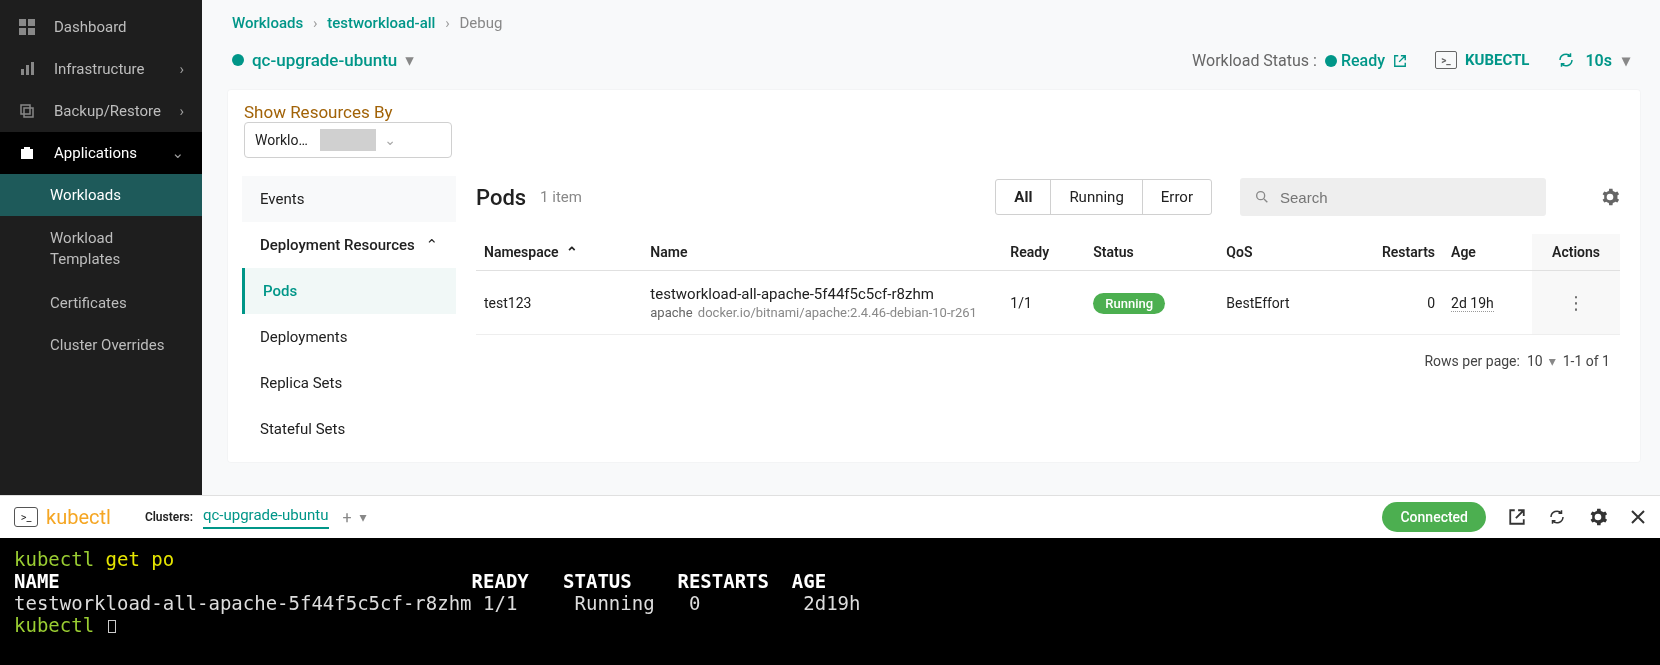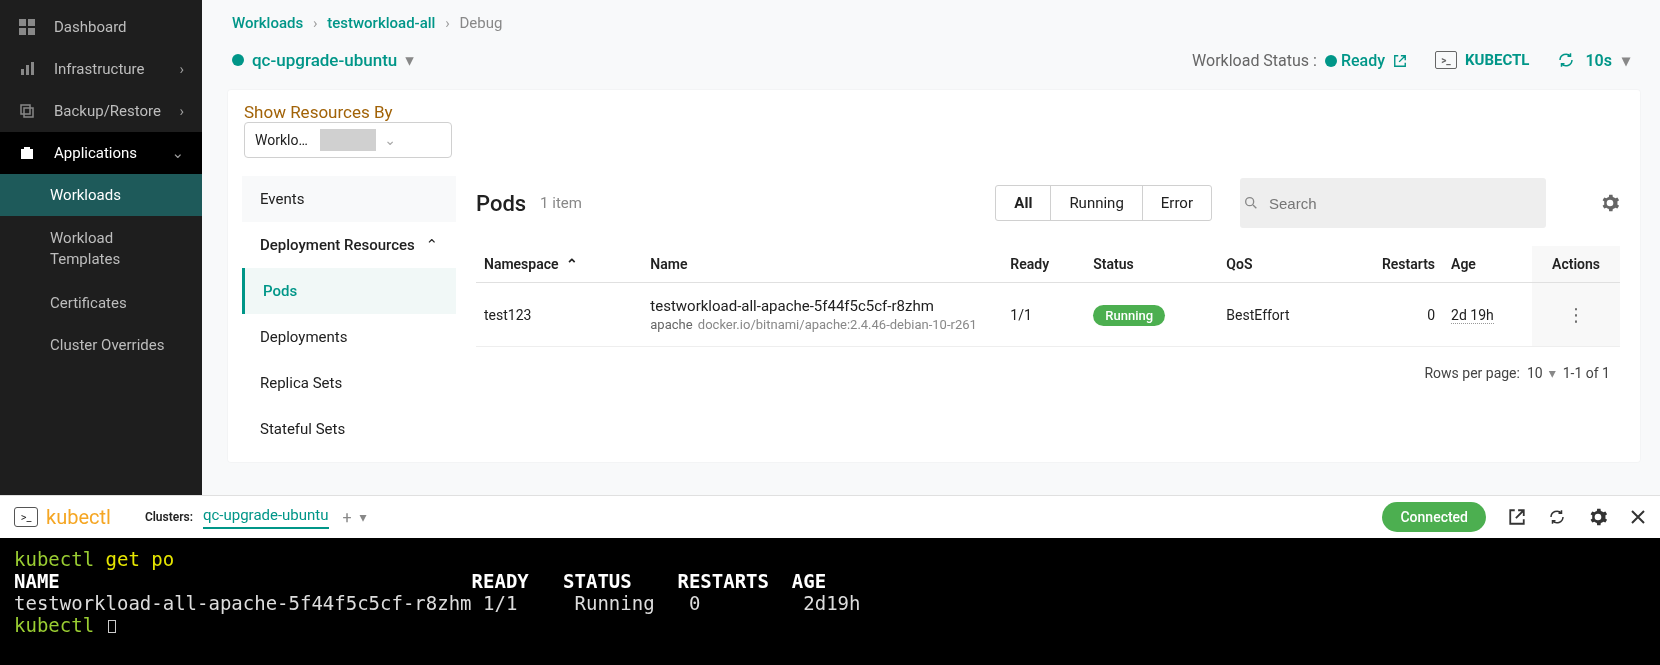--- a/index.html
+++ b/index.html
@@ -41,21 +41,21 @@
   .res-nav-sub { padding: 14px 18px 14px 18px; cursor: pointer; font-size: 15px; }
   .res-nav-sub.active { border-left: 3px solid #009688; color: #009688; background: #f1f8f7; font-weight: 500; }
   .res-panel { flex: 1; padding: 10px 20px 0 20px; }
   .panel-head { display: flex; align-items: center; gap: 14px; margin-bottom: 18px; }
   .panel-title { font-size: 22px; font-weight: 500; }
   .item-count { color: #888; font-size: 15px; }
   .filter-seg { margin-left: auto; display: flex; border: 1px solid #d0d0d0; border-radius: 3px; overflow: hidden; }
   .filter-seg div { padding: 8px 18px; cursor: pointer; font-size: 15px; border-right: 1px solid #d0d0d0; }
   .filter-seg div:last-child { border-right: none; }
   .filter-seg .active { font-weight: 700; }
-  .search-box { display: flex; align-items: center; background: #eeeeee; border-radius: 3px; padding: 0 3px; height: 50px; width: 306px; margin-left: 14px; }
+  .search-box { display: flex; align-items: center; background: #eeeeee; border-radius: 3px; padding: 0 14px; height: 38px; width: 306px; margin-left: 14px; }
   .search-box input { border: none; background: transparent; outline: none; font-size: 15px; flex: 1; margin-left: 10px; }
   .gear-right { margin-left: 40px; color: #666; cursor: pointer; }
   table { width: 100%; border-collapse: collapse; }
   th { text-align: left; font-weight: 600; font-size: 14px; padding: 10px 8px; color: #222; border-bottom: 1px solid #e0e0e0; }
   td { padding: 14px 8px; border-bottom: 1px solid #eeeeee; font-size: 14px; vertical-align: middle; }
   th.actions, td.actions { background: #f8f8f8; text-align: center; width: 88px; }
   .pod-name { font-size: 15px; }
   .pod-sub { font-size: 13px; color: #666; margin-top: 2px; }
   .pod-sub .img { color: #888; text-align: center; }
   .badge-running { background: #4caf50; color: #fff; border-radius: 12px; padding: 3px 12px; font-size: 13px; font-weight: 500; }

